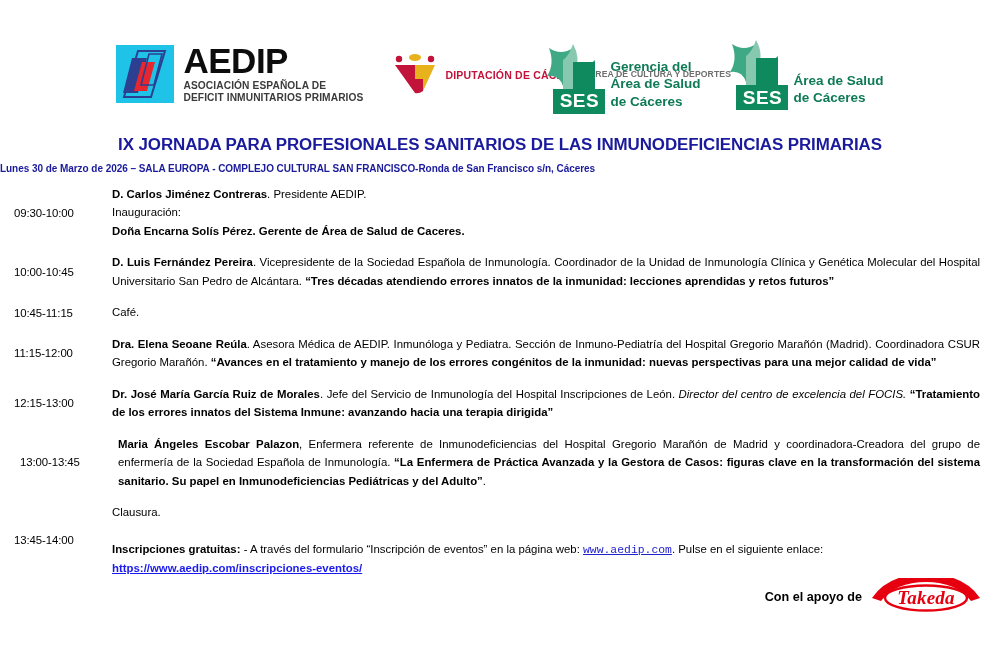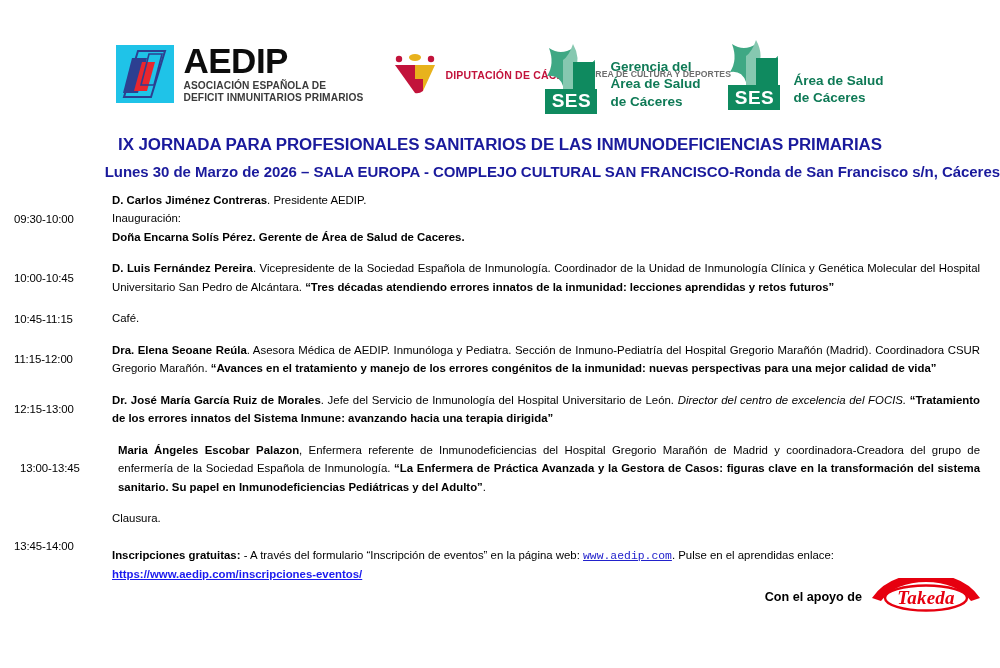--- a/index.html
+++ b/index.html
@@ -94,21 +94,21 @@
     gap: 7px;
   }
   .ses-mark {
     position: relative;
     width: 64px;
     height: 72px;
     flex: none;
   }
   .ses-box {
     position: absolute;
-    left: 6px;
+    left: 14px;
     bottom: 0;
     width: 52px;
     height: 25px;
     background: #0f8a5f;
     color: #ffffff;
     font-size: 19px;
     font-weight: bold;
     letter-spacing: 0.5px;
     display: flex;
     align-items: center;
@@ -129,23 +129,23 @@
   .main-title {
     text-align: center;
     color: #1a1a9c;
     font-size: 17.2px;
     font-weight: bold;
     margin-top: 22px;
     letter-spacing: -0.1px;
     transform: scaleX(0.985);
   }
   .sub-title {
-    text-align: right;
+    text-align: left;
     color: #1a1a9c;
-    font-size: 15px;
+    font-size: 10px;
     font-weight: bold;
     margin-top: 8px;
     letter-spacing: -0.05px;
   }
 
   
   .schedule {
     margin-top: 11px;
     padding: 0 14px 0 14px;
   }
@@ -318,33 +318,33 @@
     <div class="body nojustify">Café.</div>
   </div>
 
   <div class="row">
     <div class="time">11:15-12:00</div>
     <div class="body"><b>Dra. Elena Seoane Reúla</b><span>. Asesora Médica de AEDIP. Inmunóloga y Pediatra.  Sección de Inmuno-Pediatría del Hospital Gregorio Marañón (Madrid). Coordinadora CSUR Gregorio Marañón.  </span><b>“Avances en el tratamiento y manejo de los errores congénitos de la inmunidad: nuevas perspectivas para una mejor calidad de vida”</b></div>
   </div>
 
   <div class="row">
     <div class="time">12:15-13:00</div>
-    <div class="body"><b>Dr. José María García Ruiz de Morales</b><span>. Jefe del Servicio de Inmunología del Hospital Universitario de León. </span><i>Director del centro de excelencia del FOCIS.</i><b> “Tratamiento de los errores innatos del Sistema Inmune: avanzando hacia una terapia dirigida”</b></div>
+    <div class="body"><b>Dr. José María García Ruiz de Morales</b><span>. Jefe del Servicio de Inmunología del Hospital Inscripciones de León. </span><i>Director del centro de excelencia del FOCIS.</i><b> “Tratamiento de los errores innatos del Sistema Inmune: avanzando hacia una terapia dirigida”</b></div>
   </div>
 
   <div class="row">
     <div class="time indent">13:00-13:45</div>
     <div class="body"><b>Maria Ángeles Escobar Palazon</b><span>, Enfermera referente de Inmunodeficiencias del Hospital Gregorio Marañón de Madrid y coordinadora-Creadora del grupo de enfermería de la Sociedad Española de Inmunología. </span><b>“La Enfermera de Práctica Avanzada y la Gestora de Casos: figuras clave en la transformación del sistema sanitario. Su papel en Inmunodeficiencias Pediátricas y del Adulto”</b><span>.</span></div>
   </div>
 
   <div class="row">
     <div class="time">13:45-14:00</div>
     <div class="body nojustify">
       <div class="tight">Clausura.</div>
-      <div><b>Inscripciones gratuitas:</b><span> - A través del formulario “Inscripción de eventos” en la página web: </span><a class="lnk-plain" href="#">www.aedip.com</a><span>. Pulse en el aprendidas enlace: </span><a class="lnk-bold" href="#">https://www.aedip.com/inscripciones-eventos/</a></div>
+      <div><b>Inscripciones gratuitas:</b><span> - A través del formulario “Inscripción de eventos” en la página web: </span><a class="lnk-plain" href="#">www.aedip.com</a><span>. Pulse en el siguiente enlace: </span><a class="lnk-bold" href="#">https://www.aedip.com/inscripciones-eventos/</a></div>
     </div>
   </div>
 
 </div>
 
 <div class="footer">
   <div class="footer-text">Con el apoyo de</div>
   <div class="takeda">
     <svg width="112" height="38" viewBox="0 0 112 38">
       <path d="M2 20 Q18 -4 56 -4 Q94 -4 110 20 L101 23 Q86 4 56 4 Q26 4 11 23 Z" fill="#e6000f"></path>

